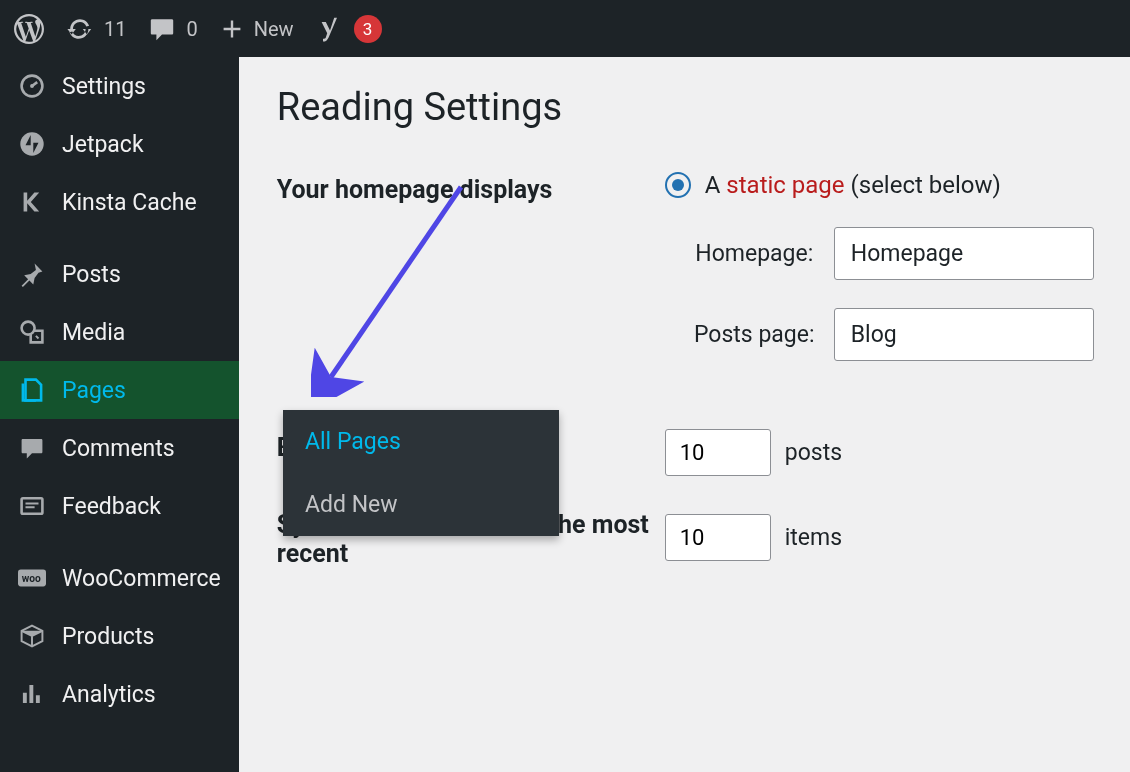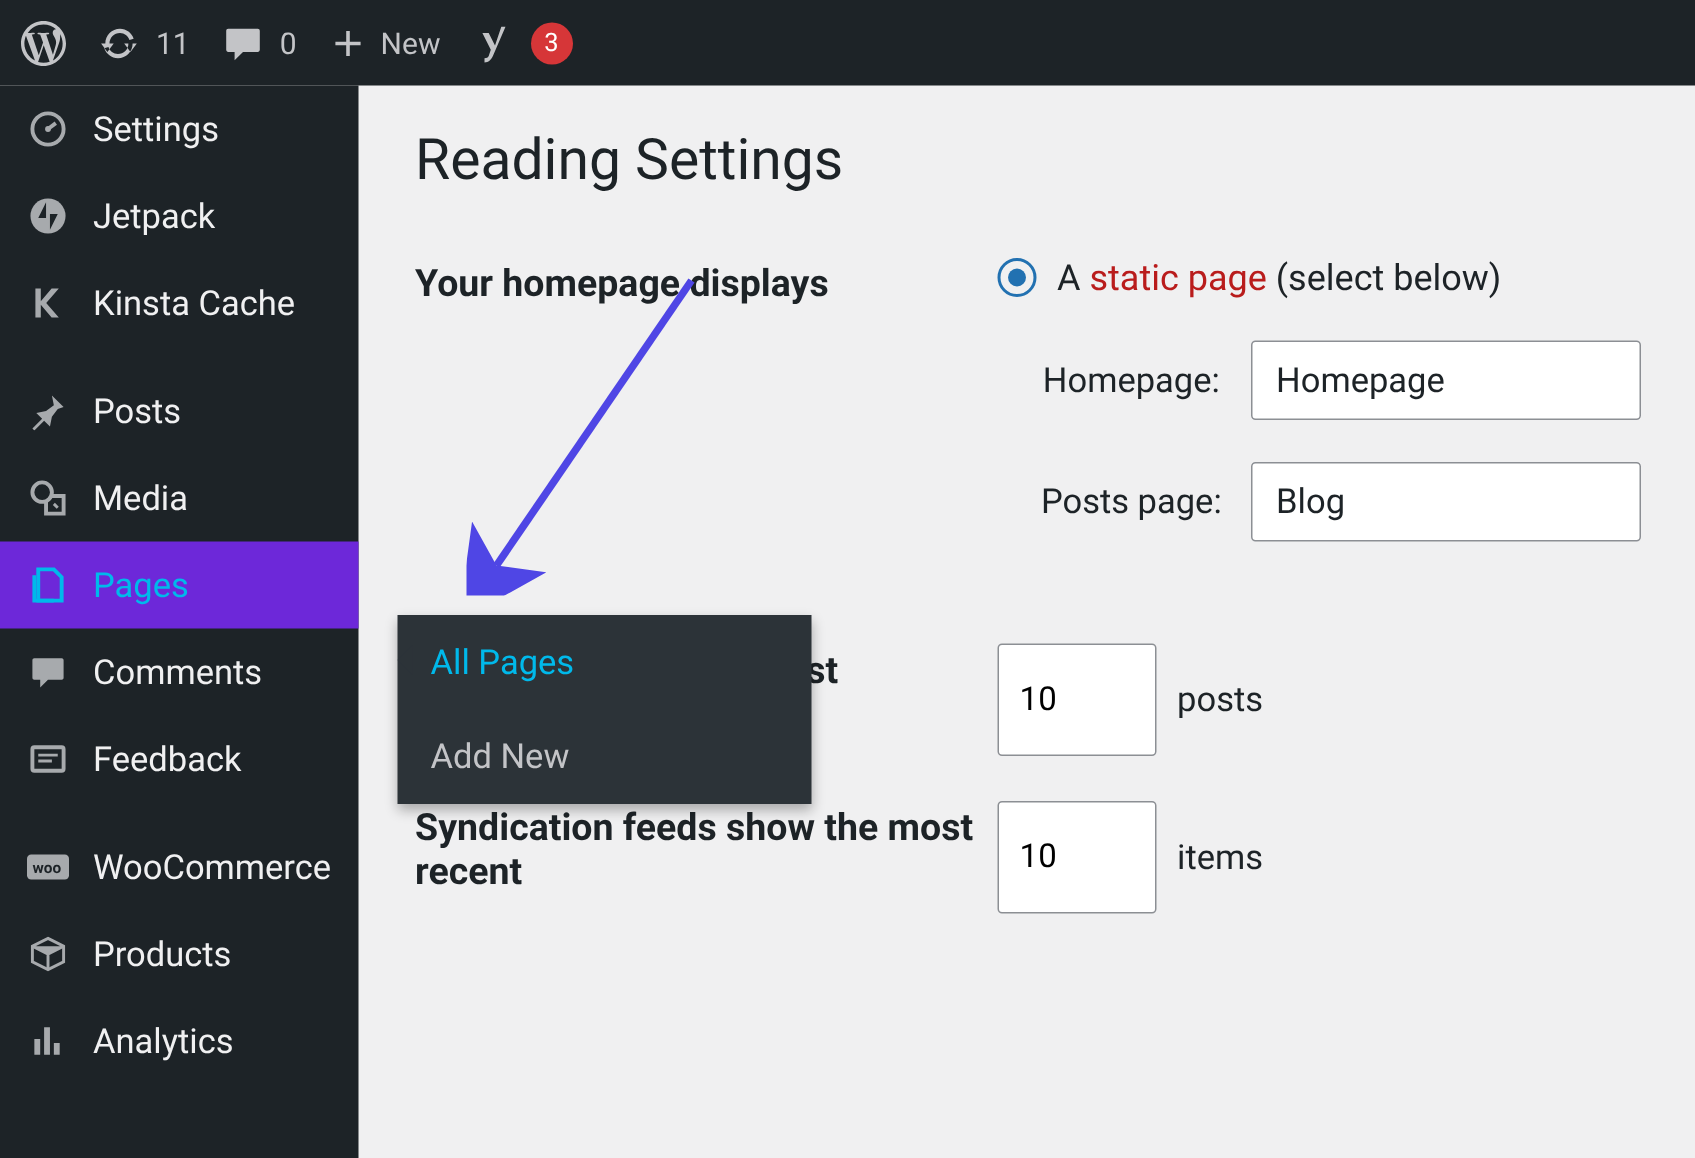--- a/index.html
+++ b/index.html
@@ -3,42 +3,42 @@
 <meta charset="utf-8">
 <style>
 *{box-sizing:border-box;margin:0;padding:0;font-family:-apple-system,BlinkMacSystemFont,"Segoe UI",Roboto,sans-serif}
 body{width:1130px;height:772px;overflow:hidden;background:#f0f0f1;color:#1d2327}
 .topbar{height:57px;background:#1d2327;display:flex;align-items:center;padding:0 14px;gap:22px;color:#c3c4c7;font-size:20px}
 .topbar .tb-item{display:flex;align-items:center;gap:10px;cursor:pointer}
 .badge{background:#d63638;color:#fff;border-radius:50%;width:28px;height:28px;display:flex;align-items:center;justify-content:center;font-size:17px}
 .shell{display:flex;height:calc(100% - 57px)}
 .sidebar{width:283px;background:#1d2327;color:#f0f0f1;font-size:23px;position:relative}
 .menu-item{display:flex;align-items:center;gap:16px;padding:15px 18px;cursor:pointer;color:#f0f0f1}
-.menu-item.active{background:#6d28d9;color:#00b9eb}
+.menu-item.active{background:#14532d;color:#00b9eb}
 .menu-item .ic{width:28px;height:28px;display:flex;align-items:center;justify-content:center;color:#a7aaad}
 .menu-item.active .ic{color:#00b9eb}
 .menu-sep{height:14px}
-.flyout{position:absolute;left:265px;top:353px;width:276px;background:#2c3338;box-shadow:0 4px 8px rgba(0,0,0,.3);z-index:10}
+.flyout{position:absolute;left:283px;top:353px;width:276px;background:#2c3338;box-shadow:0 4px 8px rgba(0,0,0,.3);z-index:10}
 .flyout-item{padding:18px 22px;color:#c3c4c7;font-size:23px;cursor:pointer}
 .flyout-item.active{color:#00b9eb}
 .flyout::before{content:"";position:absolute;left:-10px;top:20px;border:10px solid transparent;border-right-color:#2c3338}
 .main{flex:1;padding:28px 38px;position:relative}
 h1{font-size:38px;font-weight:400;color:#1d2327;margin-bottom:42px}
 .row{display:flex;margin-bottom:28px}
 .row-label{width:388px;font-size:25px;font-weight:700;color:#1d2327;padding-top:4px}
 .row-body{flex:1;font-size:24px;color:#1d2327}
 .radio-line{display:flex;align-items:center;gap:14px;margin-bottom:28px}
 .radio{width:26px;height:26px;border:2px solid #8c8f94;border-radius:50%;display:flex;align-items:center;justify-content:center;cursor:pointer}
 .radio.checked{border-color:#2271b1}
 .radio.checked::after{content:"";width:12px;height:12px;background:#2271b1;border-radius:50%}
 a.sp{color:#b91c1c;}
 .sel-row{display:flex;align-items:center;gap:12px;margin:28px 0 28px 22px}
 .sel-label{font-size:23px;width:135px;text-align:center}
 .sel{border:1px solid #8c8f94;background:#fff;padding:12px 16px;font-size:23px;min-width:260px;border-radius:3px}
-.num-input{border:1px solid #8c8f94;background:#fff;padding:24px 14px;font-size:22px;width:106px;border-radius:3px}
+.num-input{border:1px solid #8c8f94;background:#fff;padding:10px 14px;font-size:22px;width:106px;border-radius:3px}
 .unit{font-size:23px}
 .arrow{position:absolute;left:72px;top:120px;pointer-events:none}
 svg{display:block}
 </style>
 </head>
 <body>
 
 <div class="topbar">
   <div class="tb-item">
     <svg width="30" height="30" viewBox="0 0 20 20" fill="currentColor">

